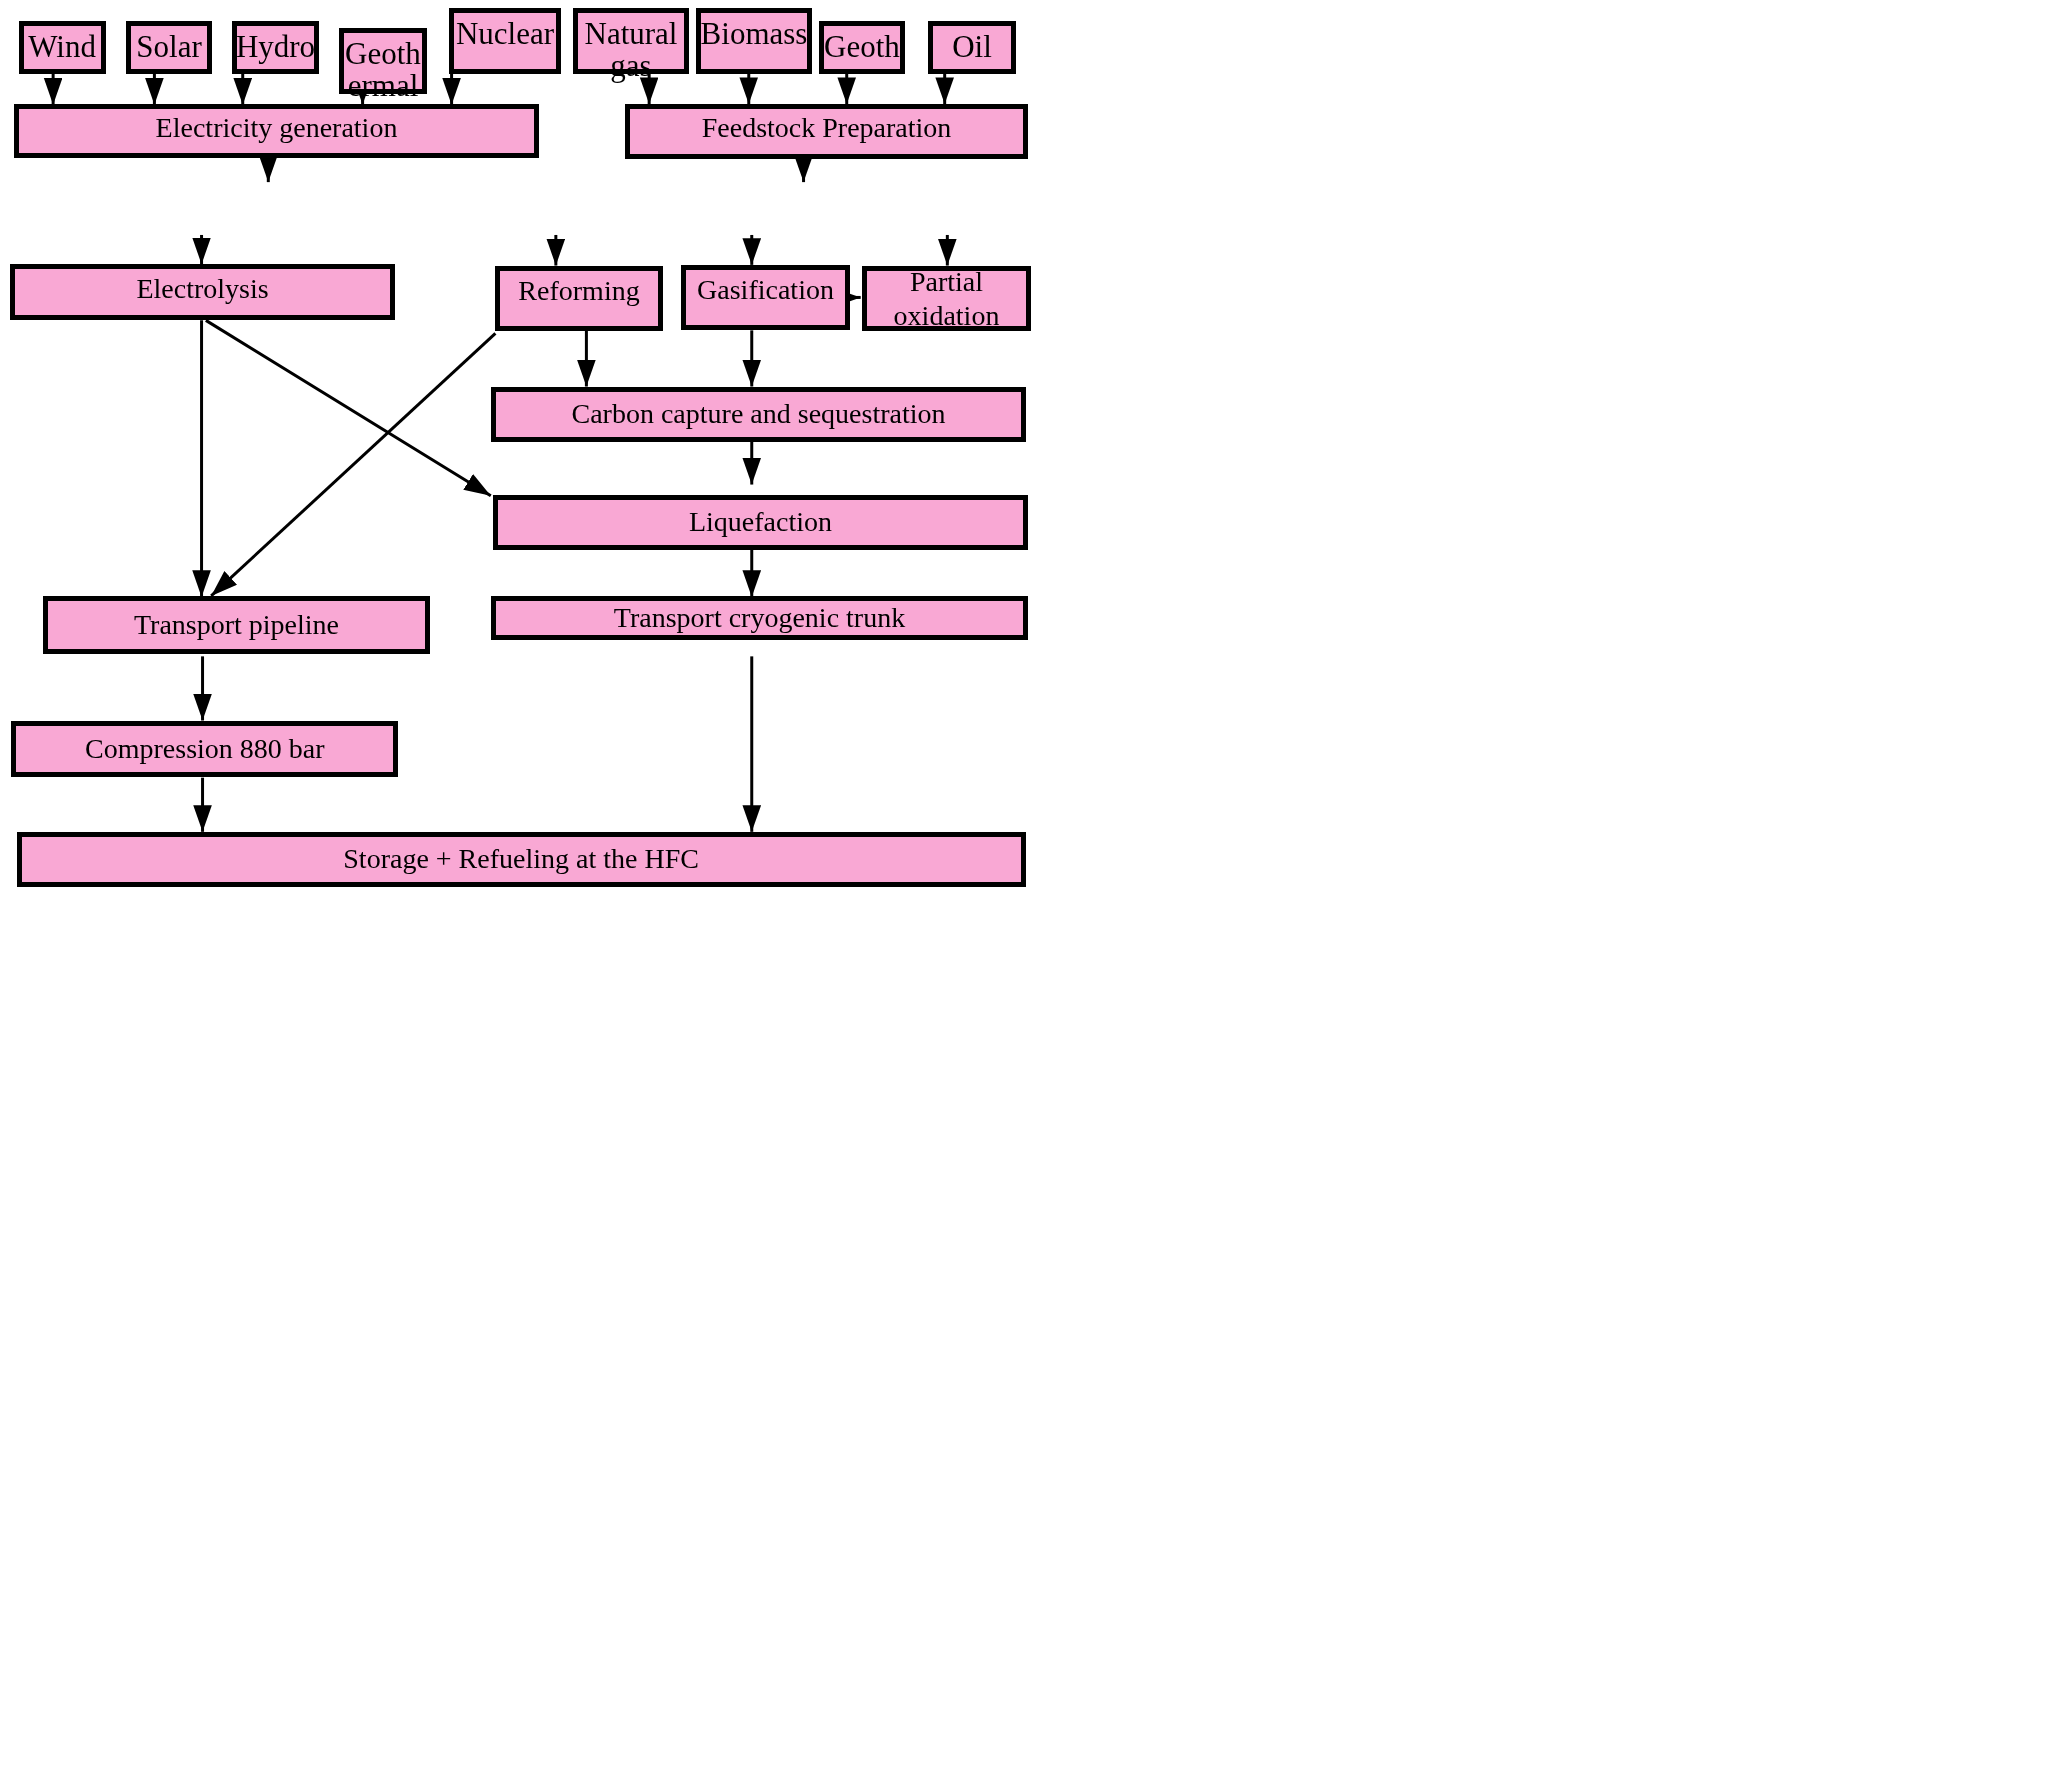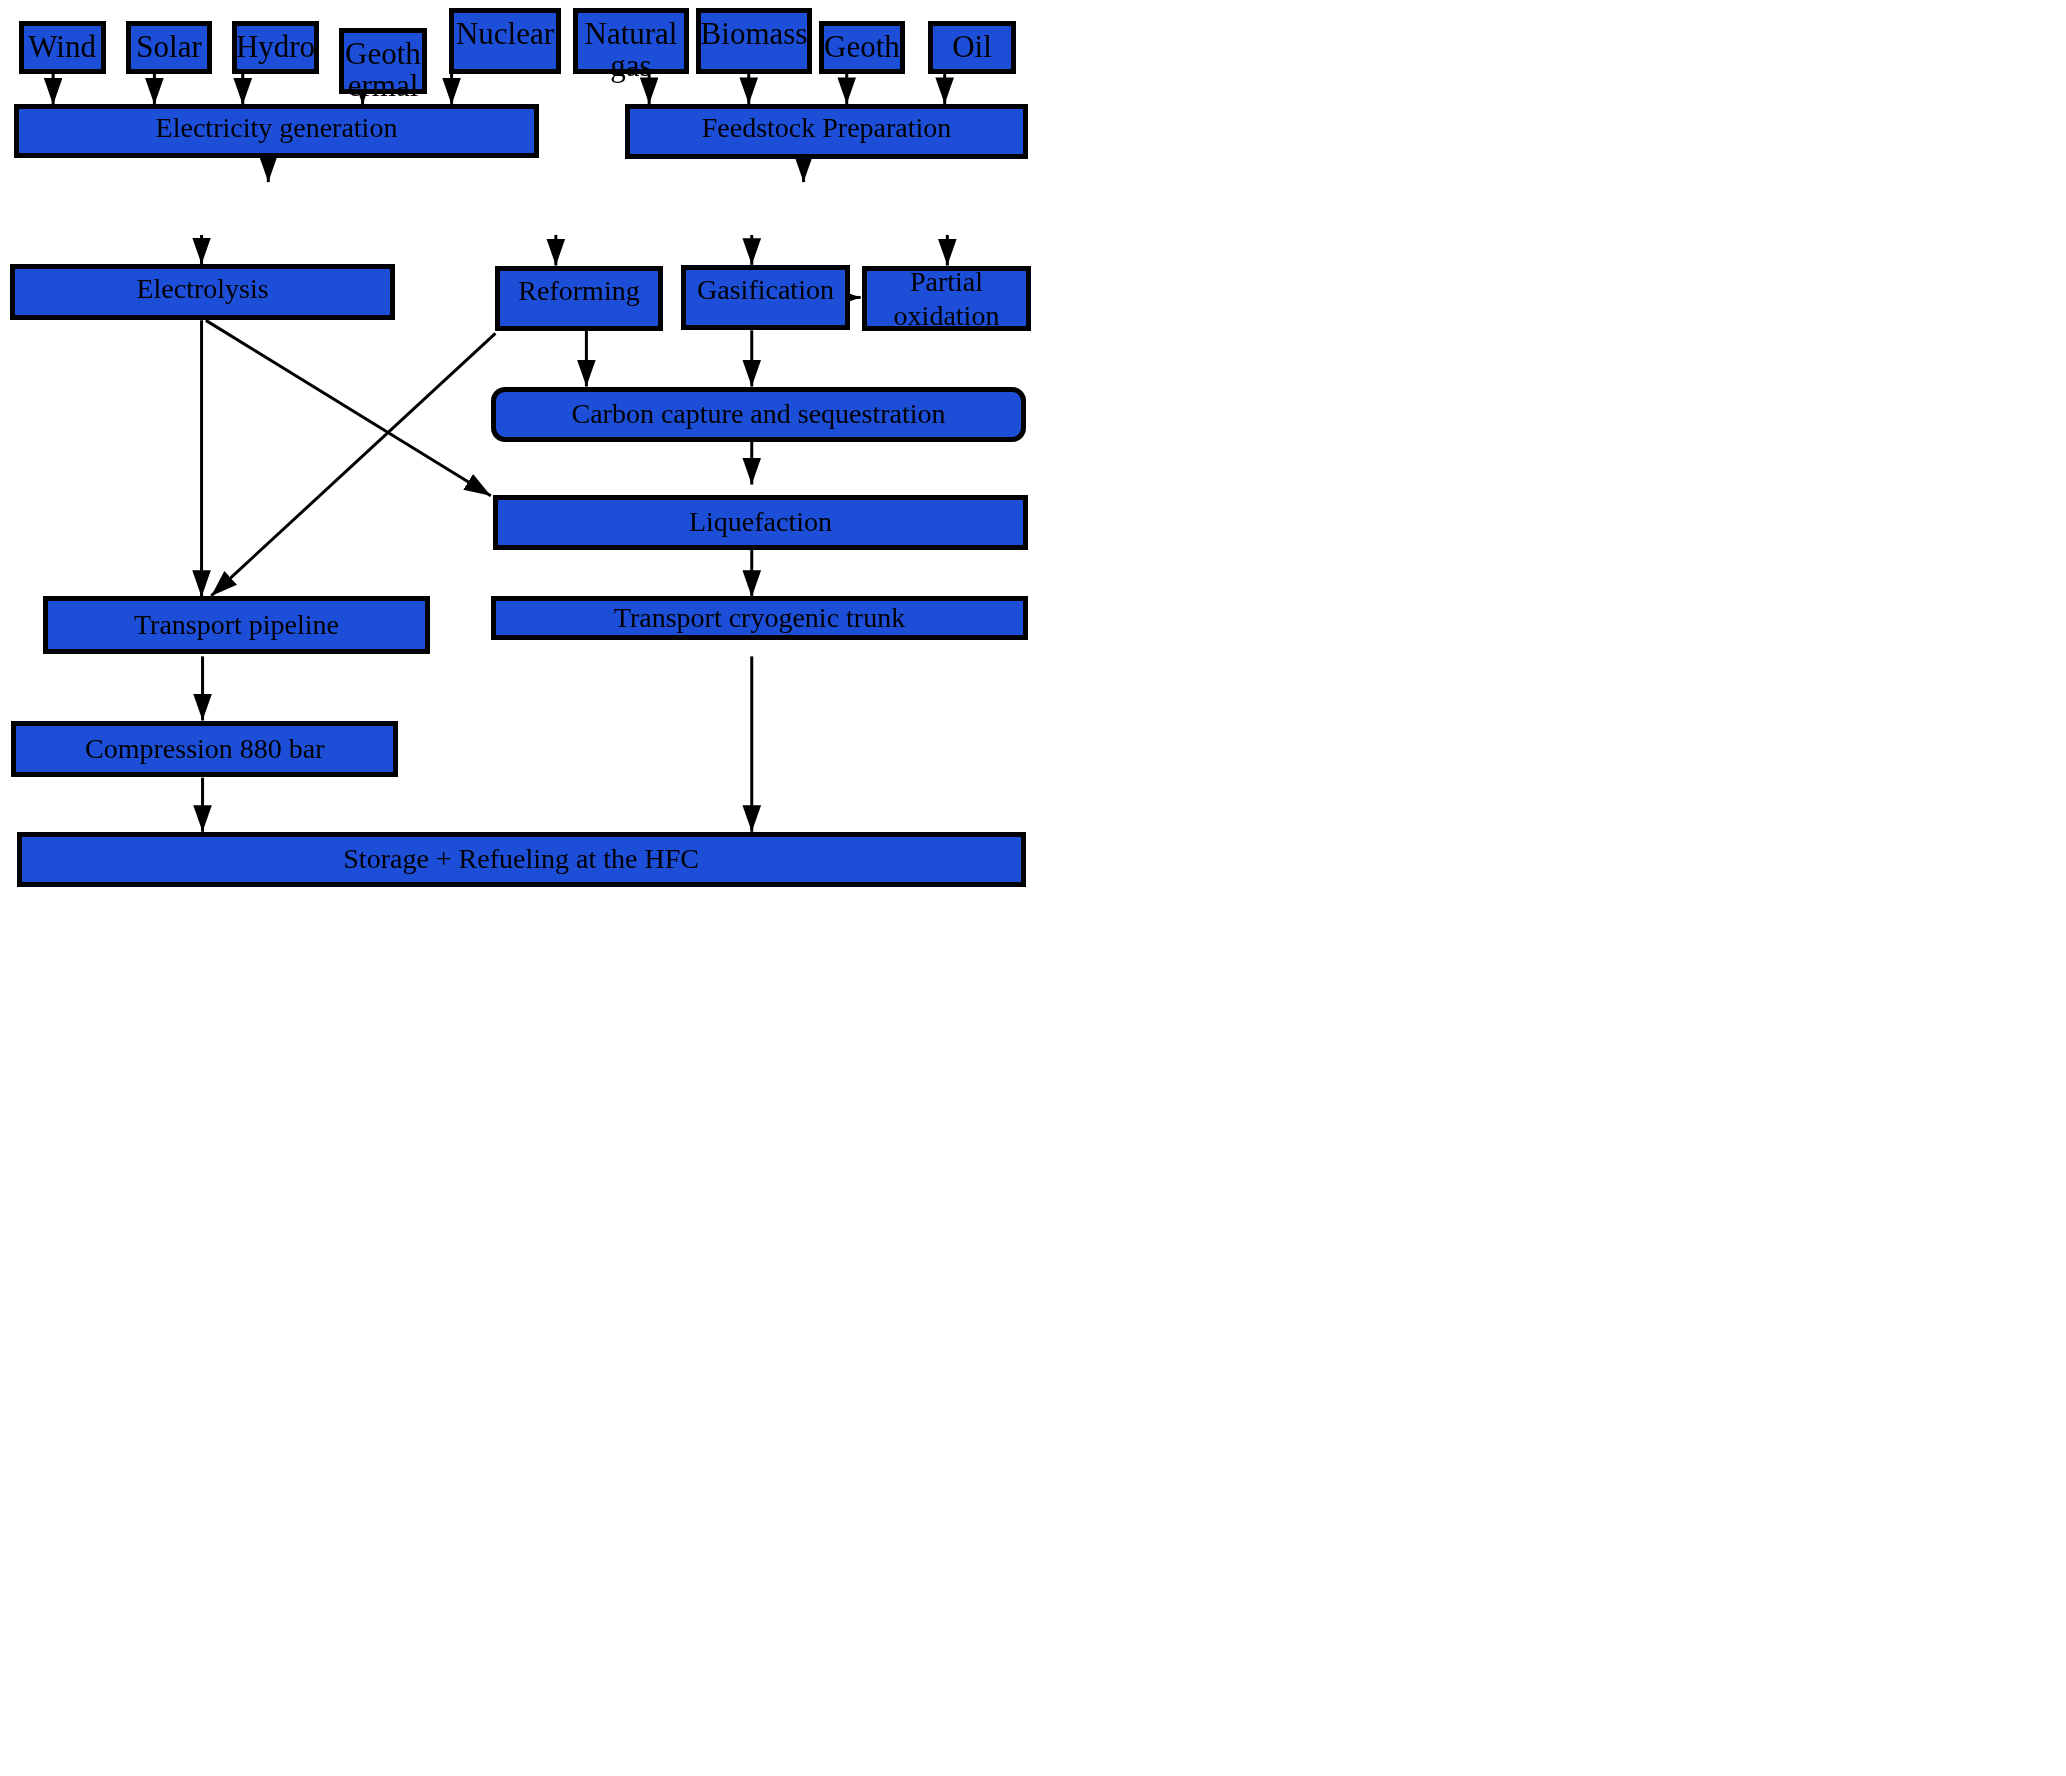--- a/index.html
+++ b/index.html
@@ -13,21 +13,21 @@
   }
   #edges {
     position: absolute;
     left: 0; top: 0;
     width: 1033px; height: 889px;
   }
   .node {
     position: absolute;
     box-sizing: border-box;
     border: 5.3px solid #000000;
-    background: #1d4ed8;
+    background: #f9a8d4;
     display: flex;
     align-items: center;
     justify-content: center;
     text-align: center;
     white-space: pre-line;
     font-size: 28px;
     line-height: 1.08;
     z-index: 2;
   }
   .src { font-size: 31px; line-height: 1.04; }
@@ -54,21 +54,21 @@
   
   #n-hydrogen    { left: 13.3px;  top: 182px; width: 1008px; height: 53px; }
 
   
   #n-electrolysis { left: 10px;   top: 264px; width: 385px; height: 56px; }
   #n-reforming    { left: 495px;  top: 266px; width: 168px; height: 65px; }
   #n-gasification { left: 681px; top: 265px; width: 169px; height: 65px; }
   #n-partial-ox   { left: 862px; top: 266px; width: 169px; height: 65px; }
 
   
-  #n-ccs          { left: 491px; top: 387px;  width: 535px;  height: 55px; border-radius: 14px; }
+  #n-ccs          { left: 491px; top: 387px;  width: 535px;  height: 55px; }
   #n-liquefaction { left: 493px; top: 495px;  width: 535px;  height: 55px; }
   #n-pipeline     { left: 8px;  top: 596px;  width: 387px;  height: 58px; margin-left: 35px; }
   #n-trunk        { left: 491px; top: 596px;  width: 537px;  height: 44px; }
   #n-compression  { left: 11.3px;  top: 721px; width: 387px;  height: 56px; }
   #n-storage      { left: 16.6px;  top: 832px; width: 1009px; height: 55px; }
 
   .edge {
     stroke: #000000;
     stroke-width: 9;
     fill: none;

